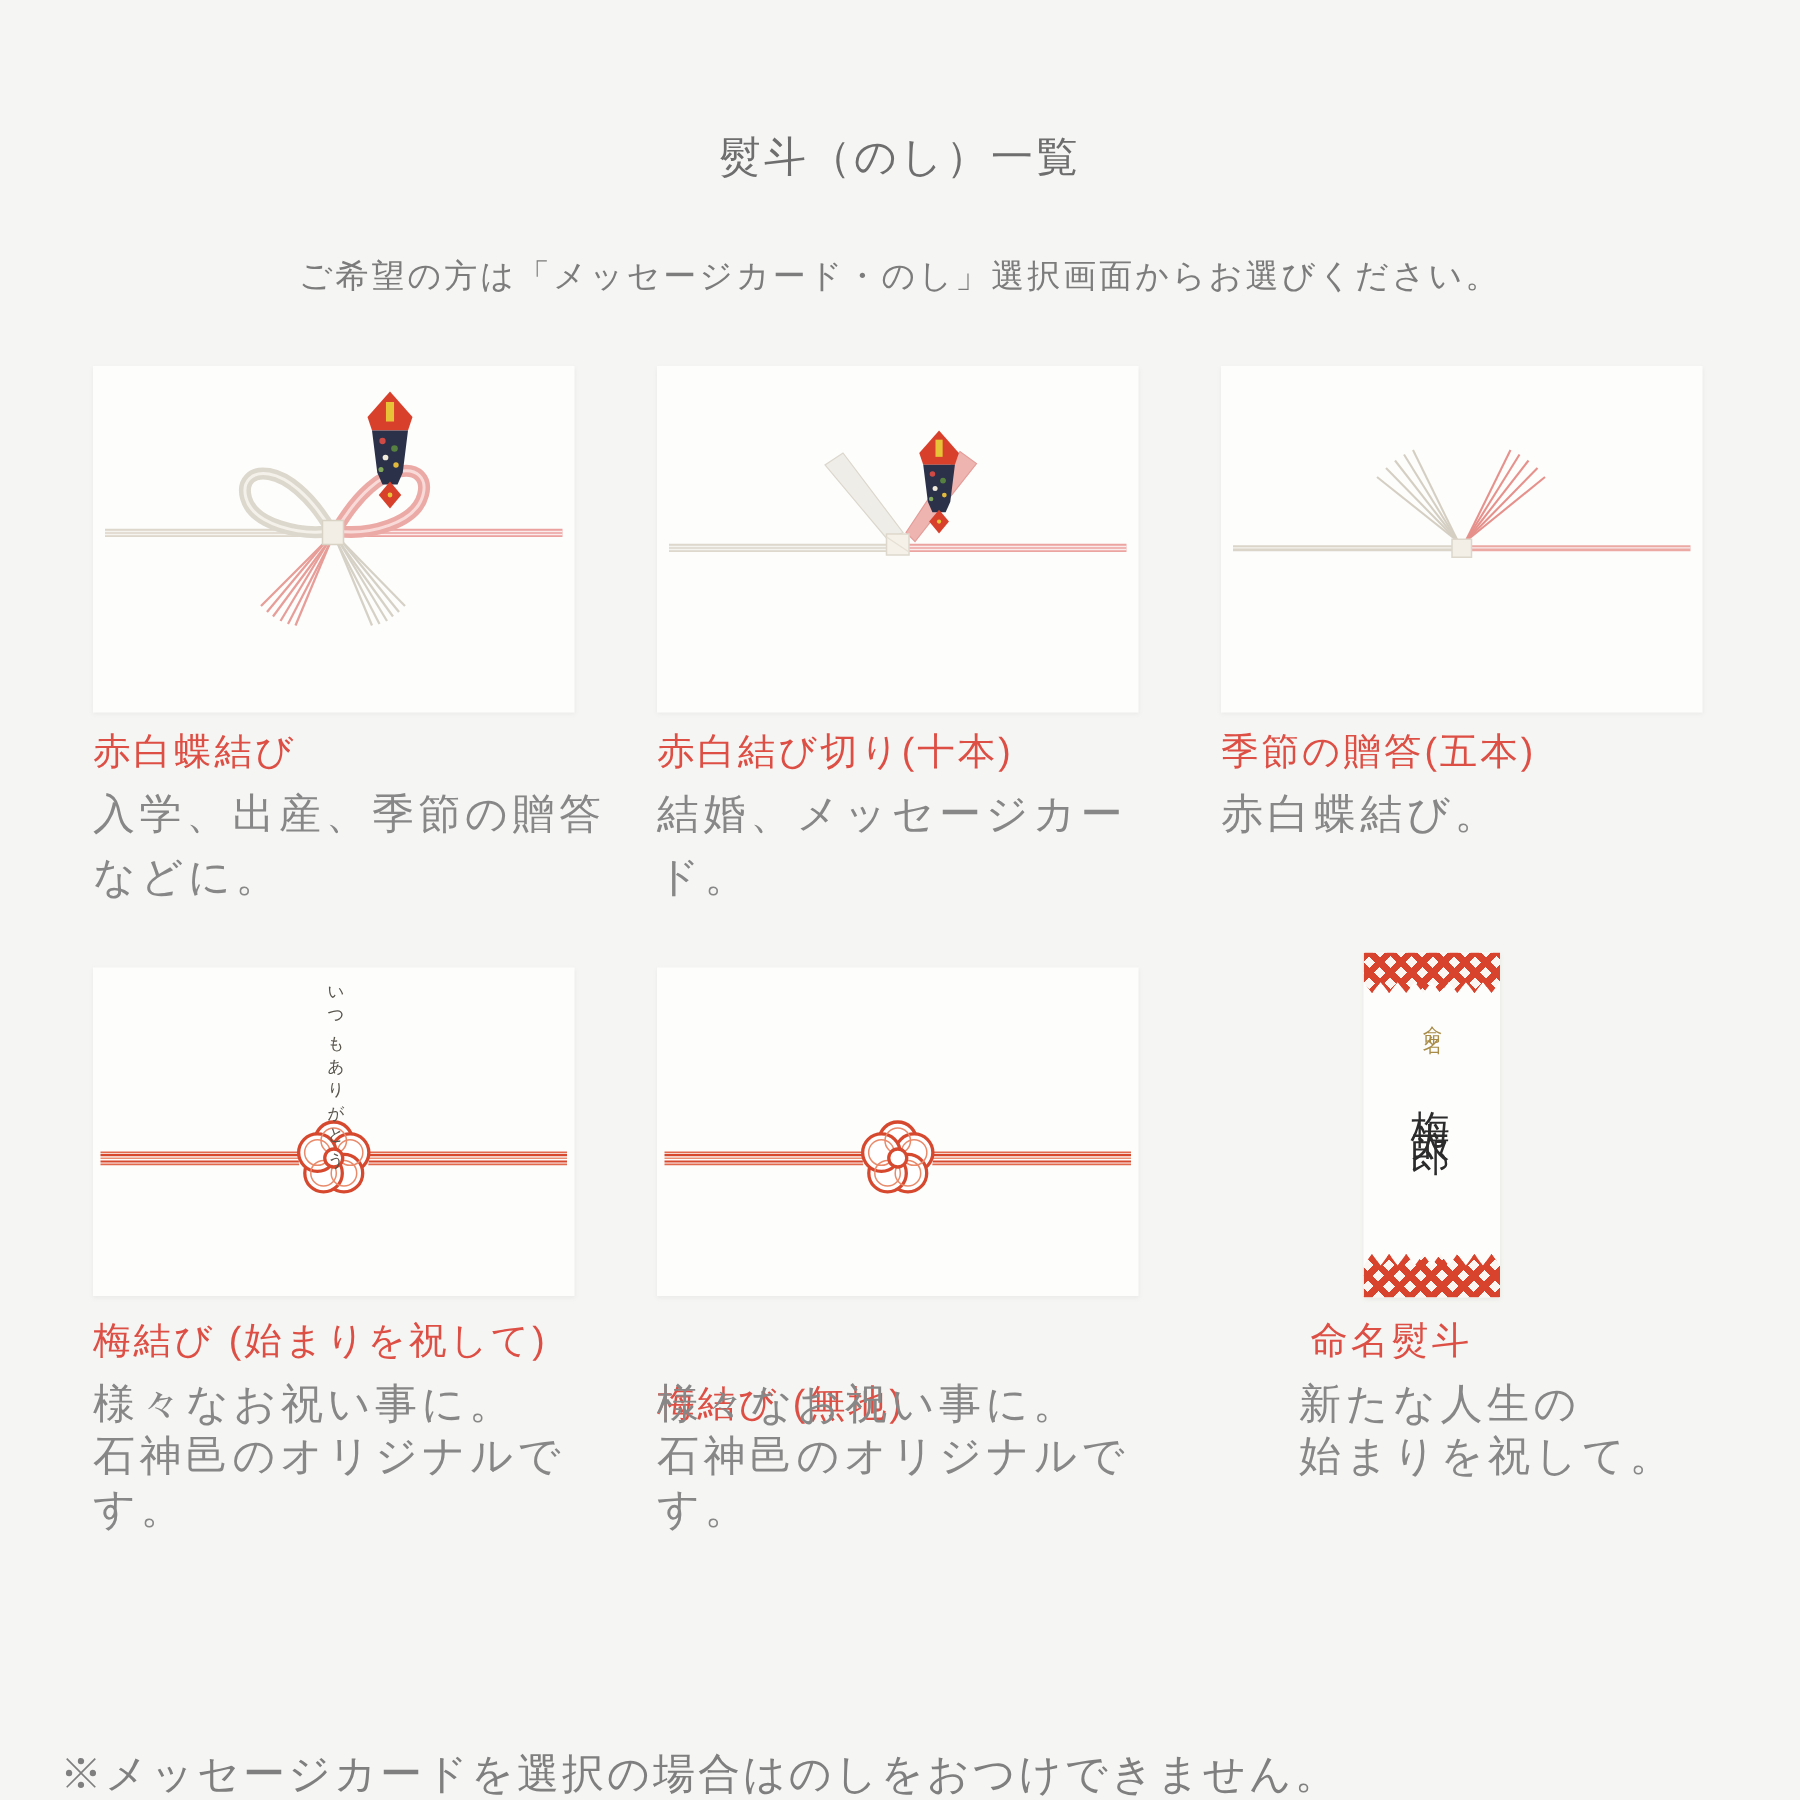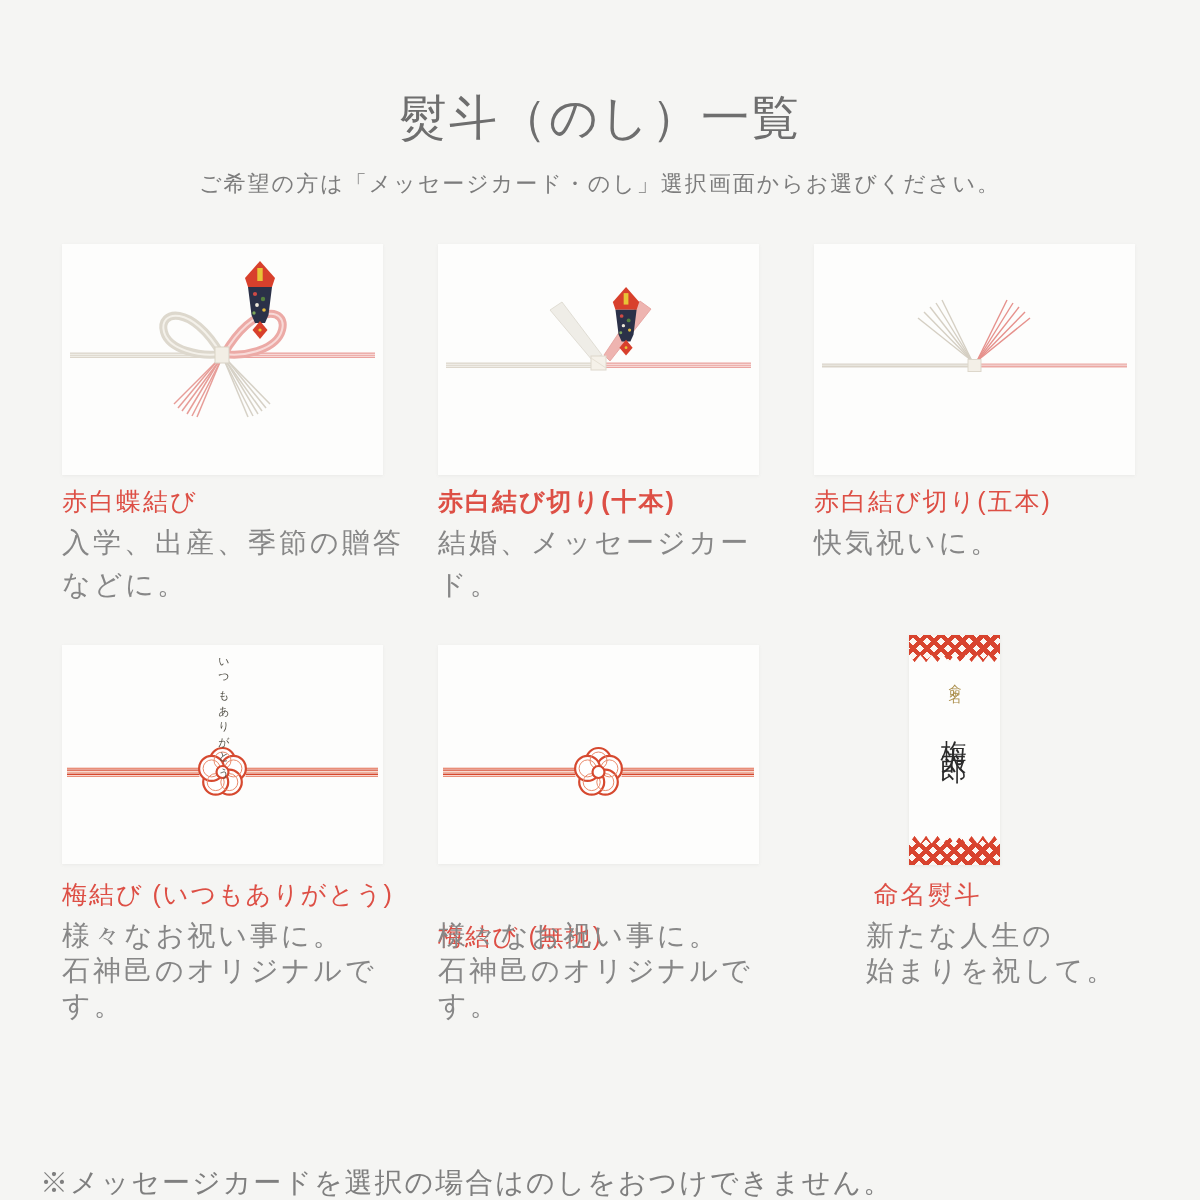--- a/index.html
+++ b/index.html
@@ -4,21 +4,21 @@
 <style>
   html,body{margin:0;padding:0;}
   body{
     width:1200px;height:1200px;position:relative;
     background:#f5f5f3;
     font-family:"Liberation Sans",sans-serif;
     overflow:hidden;
   }
   .page-title{
     position:absolute;top:60px;left:0;width:1200px;
-    text-align:center;font-size:48px;line-height:52px;
+    text-align:center;font-size:28px;line-height:52px;
     color:#6e6e6e;font-weight:400;letter-spacing:2px;
   }
   .page-subtitle{
     position:absolute;top:144px;left:0;width:1200px;
     text-align:center;font-size:22px;line-height:36px;
     color:#7c7c7c;letter-spacing:2px;
   }
   .card{
     position:absolute;background:#fdfdfc;
     box-shadow:0 1px 3px rgba(120,120,110,0.08);
@@ -176,24 +176,24 @@
         <line x1="163" y1="117" x2="216" y2="74"></line>
       </g>
       <rect x="154" y="115.5" width="13" height="12" fill="#f3efe7" stroke="#ddd7cb" stroke-width="1"></rect>
     </g>
   </svg>
 </div>
 
 <div class="label-title" style="left:62px;top:486px;text-align:center;">赤白蝶結び</div>
 <div class="label-desc desc-row1" style="left:62px;top:522px;width:360px;">入学、出産、季節の贈答
 などに。</div>
-<div class="label-title" style="left:438px;top:486px;font-weight:bold;">赤白結び切り(十本)</div>
+<div class="label-title" style="left:438px;top:486px;">赤白結び切り(十本)</div>
 <div class="label-desc desc-row1" style="left:438px;top:522px;width:360px;">結婚、メッセージカード。</div>
-<div class="label-title" style="left:814px;top:486px;">赤白結び切り(五本)</div>
-<div class="label-desc desc-row1" style="left:814px;top:522px;width:360px;">快気祝いに。</div>
+<div class="label-title" style="left:814px;top:486px;">季節の贈答(五本)</div>
+<div class="label-desc desc-row1" style="left:814px;top:522px;width:360px;">赤白蝶結び。</div>
 
 <div class="card" style="left:62px;top:645px;width:321px;height:219px;">
   <svg viewBox="0 0 321 219">
     <g>
       <line x1="5" y1="123.2" x2="316" y2="123.2" stroke="#e2694c" stroke-width="1.1"></line>
       <line x1="5" y1="125.1" x2="316" y2="125.1" stroke="#d6492f" stroke-width="1.4"></line>
       <line x1="5" y1="127.2" x2="316" y2="127.2" stroke="#ea8d70" stroke-width="1"></line>
       <line x1="5" y1="129.3" x2="316" y2="129.3" stroke="#d6492f" stroke-width="1.4"></line>
       <line x1="5" y1="131.2" x2="316" y2="131.2" stroke="#e2694c" stroke-width="1.1"></line>
     </g>
@@ -241,21 +241,21 @@
   </svg>
 </div>
 
 <div class="naming-strip">
   <div class="strip-band strip-band-top"></div>
   <div class="strip-band strip-band-bottom"></div>
   <div class="strip-heading vtext">命名</div>
   <div class="strip-name vtext">梅太郎</div>
 </div>
 
-<div class="label-title" style="left:62px;top:879px;">梅結び (いつもありがとう)</div>
+<div class="label-title" style="left:62px;top:879px;">梅結び (始まりを祝して)</div>
 <div class="label-desc desc-row2" style="left:62px;top:918px;width:370px;">様々なお祝い事に。
 石神邑のオリジナルです。</div>
 <div class="label-title" style="left:438px;top:921px;">梅結び (無地)</div>
 <div class="label-desc desc-row2" style="left:438px;top:918px;width:370px;">様々なお祝い事に。
 石神邑のオリジナルです。</div>
 <div class="label-title item6-title" style="top:879px;">命名熨斗</div>
 <div class="label-desc desc-row2" style="left:866px;top:918px;width:320px;">新たな人生の
 始まりを祝して。</div>
 
 <p class="footnote">※メッセージカードを選択の場合はのしをおつけできません。</p>

